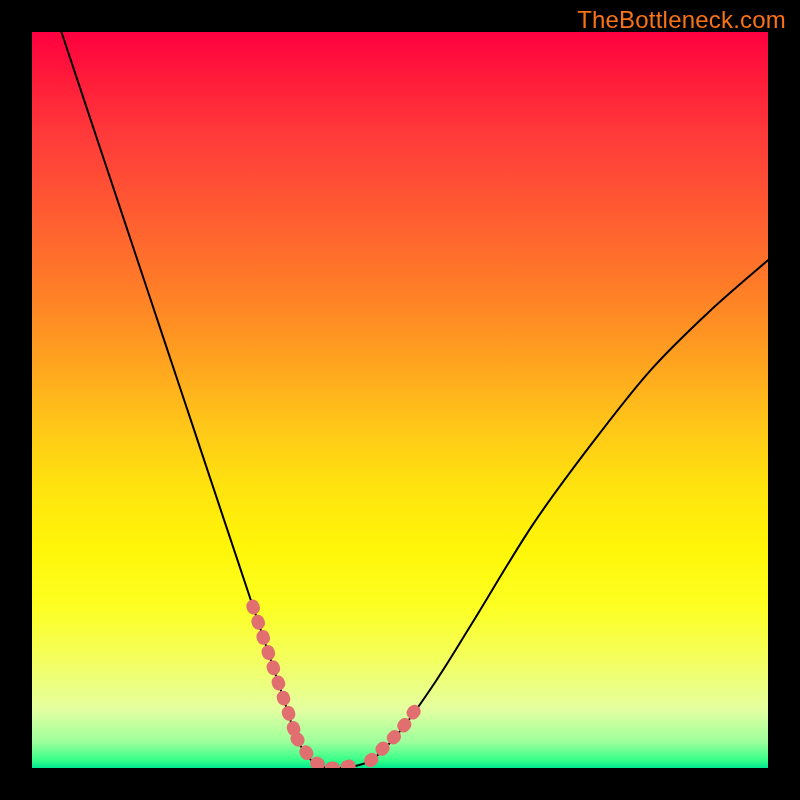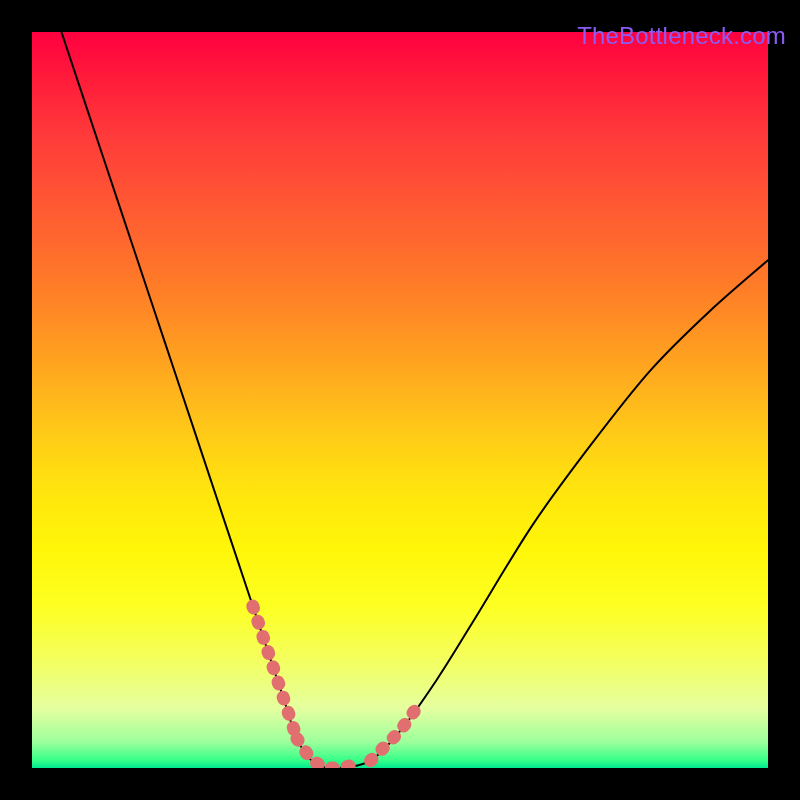--- a/index.html
+++ b/index.html
@@ -5,26 +5,26 @@
   * { margin: 0; padding: 0; box-sizing: border-box; }
   html, body { width: 800px; height: 800px; overflow: hidden; background: #000; }
   .frame {
     position: relative;
     width: 800px;
     height: 800px;
     background: #000;
   }
   .watermark {
     position: absolute;
-    top: 22px;
+    top: 6px;
     right: 14px;
     font-family: Arial, Helvetica, sans-serif;
     font-size: 24px;
     font-weight: 400;
-    color: #8b5cf6;
+    color: #f97316;
     letter-spacing: 0.2px;
     z-index: 5;
     margin-left: 28px;
   }
   .plot-area {
     position: absolute;
     left: 32px;
     top: 32px;
     width: 736px;
     height: 736px;

